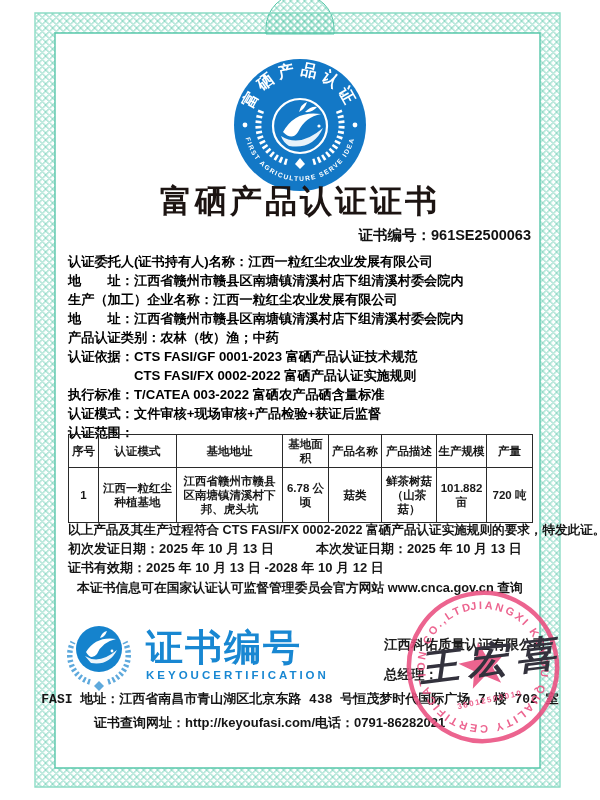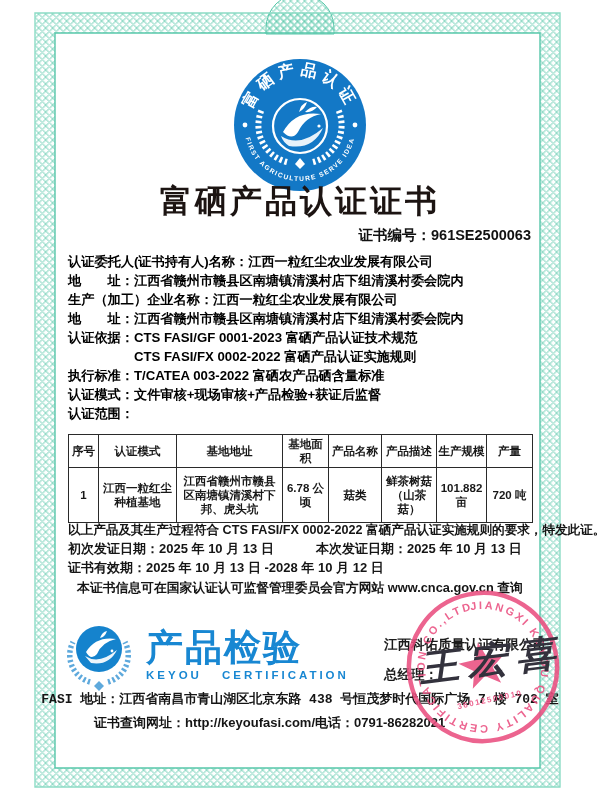--- a/index.html
+++ b/index.html
@@ -30,21 +30,21 @@
   .statement { position:absolute; top:522px; left:68px; right:48px; font-size:12.6px; font-weight:800; color:#151515; white-space:nowrap; }
   .dates-row { position:absolute; top:540px; left:68px; font-size:13px; font-weight:800; color:#151515; display:flex; }
   .dates-row .d2 { margin-left:42px; }
   .validity { position:absolute; top:559px; left:68px; font-size:13px; font-weight:800; color:#151515; }
   .query-note { position:absolute; top:580px; left:0; width:100%; text-align:center; font-size:12.8px; font-weight:800; color:#151515; }
 
   .keyou { position:absolute; left:60px; top:616px; display:flex; align-items:center; }
   .keyou-emblem { width:78px; height:78px; }
   .keyou-text { margin-left:8px; }
   .keyou-cn { font-size:37px; font-weight:800; color:#1887d2; letter-spacing:2px; line-height:38px; }
-  .keyou-en { display:flex; gap:20px; font-size:11.5px; font-weight:800; color:#1887d2; letter-spacing:3px; margin-top:2px; }
+  .keyou-en { display:flex; font-size:11.5px; font-weight:800; color:#1887d2; letter-spacing:3px; margin-top:2px; }
 
   .issuer-company { position:absolute; left:384px; top:636px; font-size:13.5px; font-weight:800; color:#1b1b1b; white-space:nowrap; z-index:1; }
   .manager { position:absolute; left:384px; top:666px; font-size:13.5px; font-weight:800; color:#1b1b1b; z-index:1; }
   .seal-wrap { position:absolute; left:398px; top:582px; width:170px; height:170px; z-index:2; opacity:.88; transform:rotate(-12deg); }
   .signature { position:absolute; left:424px; top:636px; z-index:3; font-family:"DejaVu Serif","Liberation Serif",serif;
                font-style:italic; font-weight:700; font-size:37px; color:#33323d; letter-spacing:8px;
                transform:rotate(-7deg) scaleX(1.08); white-space:nowrap; }
 
   .fasi-line { position:absolute; top:690px; left:0; width:100%; text-align:center; font-size:13px; font-weight:800; color:#151515;font-family:Liberation Mono, monospace; }
   .bottom-line { position:absolute; top:714px; left:94px; right:62px; display:flex; justify-content:flex-start;
@@ -105,20 +105,21 @@
 
   <div class="certno">
     <span>证书编号：</span><span>961SE2500063</span>
   </div>
 
   <div class="info">
     <div class="iline">认证委托人(证书持有人)名称：江西一粒红尘农业发展有限公司</div>
     <div class="iline">地　　址：江西省赣州市赣县区南塘镇清溪村店下组清溪村委会院内</div>
     <div class="iline">生产（加工）企业名称：江西一粒红尘农业发展有限公司</div>
     <div class="iline">地　　址：江西省赣州市赣县区南塘镇清溪村店下组清溪村委会院内</div>
+    <div class="iline">产品认证类别：农林（牧）渔；中药</div>
     <div class="iline">认证依据：CTS FASI/GF 0001-2023 富硒产品认证技术规范</div>
     <div class="iline indent">CTS FASI/FX 0002-2022 富硒产品认证实施规则</div>
     <div class="iline">执行标准：T/CATEA 003-2022 富硒农产品硒含量标准</div>
     <div class="iline">认证模式：文件审核+现场审核+产品检验+获证后监督</div>
     <div class="iline">认证范围：</div>
   </div>
 
   <table class="scope">
     <colgroup>
       <col style="width:30px">
@@ -172,21 +173,21 @@
       <path d="M34,70 l5,-5 l5,5 l-5,5 Z" fill="#5ea9dc"></path>
       <circle cx="39" cy="33" r="23" fill="#1583cd"></circle>
       <g fill="#ffffff">
         <path d="M26,36 Q36,20 56,23 Q42,26 37,38 Q31,45 26,36 Z"></path>
         <path d="M25,40 Q39,49 57,34 Q49,50 31,47 Z" opacity="0.92"></path>
         <path d="M40,22 q2,-6 7,-7 q-2,6 -7,7 Z"></path>
         <circle cx="52" cy="35" r="1.4"></circle>
       </g>
     </svg>
     <div class="keyou-text">
-      <div class="keyou-cn">产品检验</div>
+      <div class="keyou-cn">证书编号</div>
       <div class="keyou-en">
         <span>KEYOU</span>
         <span>CERTIFICATION</span>
       </div>
     </div>
   </div>
 
   <div class="issuer-company">江西科佑质量认证有限公司</div>
   <div class="manager">总经理：</div>
 

